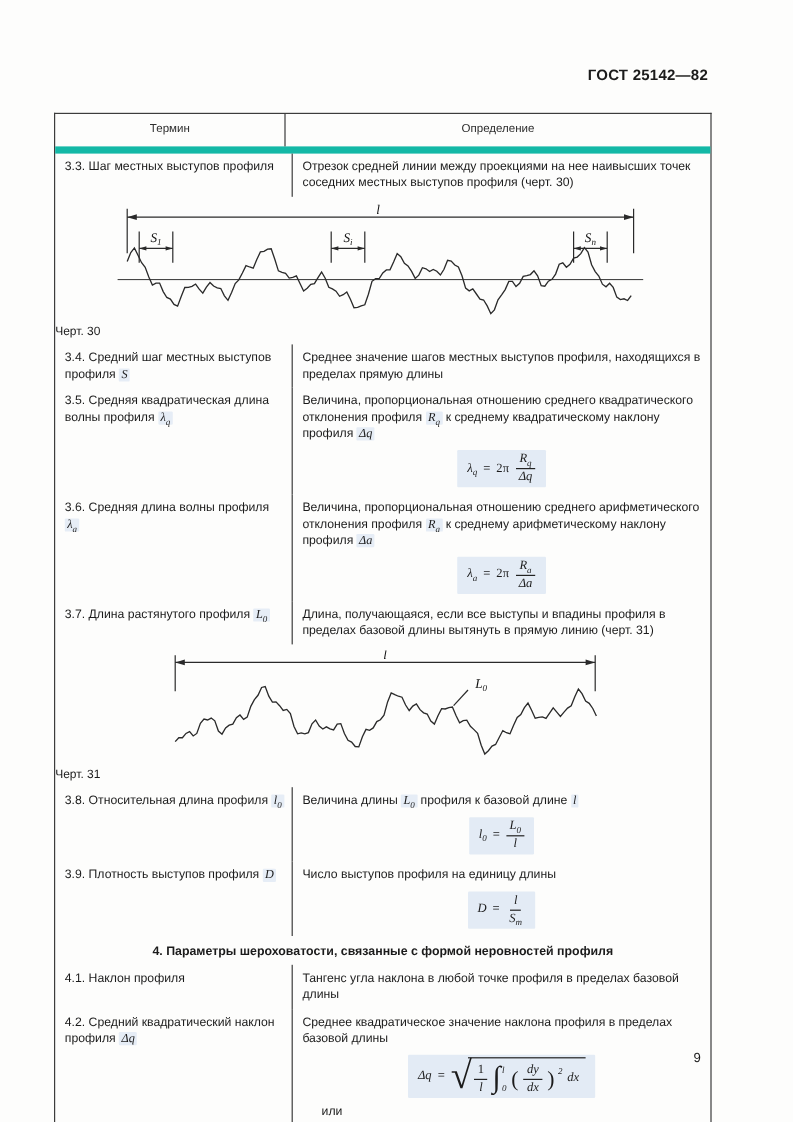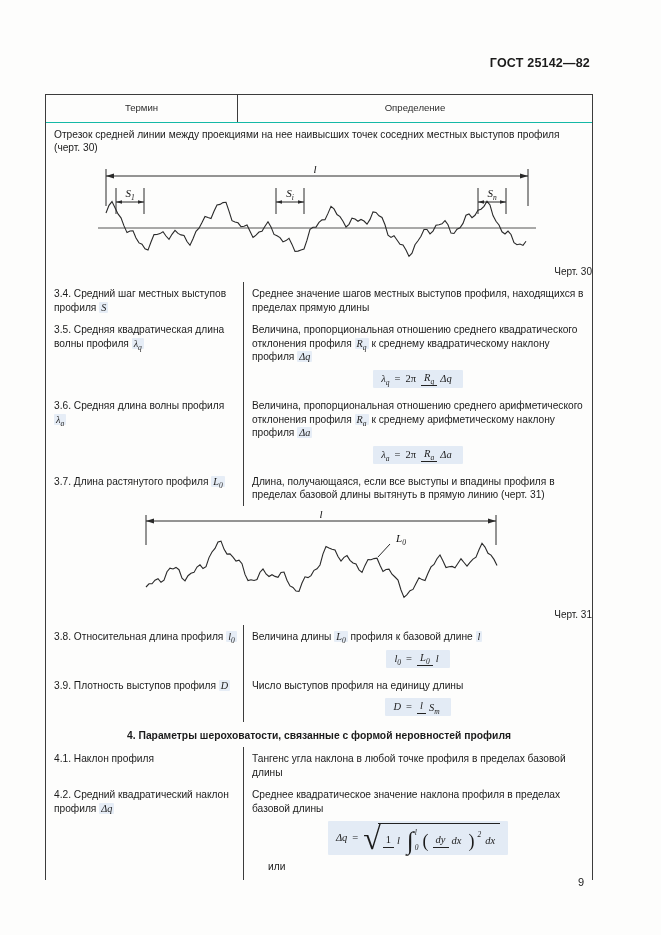--- a/index.html
+++ b/index.html
@@ -11,32 +11,32 @@
   .doc-header{position:absolute;top:56px;right:71px;font-size:12.5px;font-weight:700;letter-spacing:.2px}
   .gost-table{
     position:absolute;left:45px;top:94px;width:546px;
     border:1px solid #3c3c3c;border-bottom:0;
     font-size:10.2px;line-height:1.33;
   }
   .row{display:flex;align-items:stretch}
   .cell{padding:5px 8px 4px}
   .cell.term{flex:0 0 183px;width:183px;border-right:1px solid #3c3c3c;padding-right:6px}
   .cell.def{flex:1;min-width:0}
-  .thead{border-bottom:1px solid #14b8a6}
+  .thead{border-bottom:6px solid #14b8a6}
   .thead .cell{display:flex;align-items:center;justify-content:center;text-align:center;padding:7px 4px;font-size:9.6px;color:#2e2e2e}
   i{font-family:"Liberation Serif",serif}
   sub{font-size:7.5px;line-height:0;font-family:"Liberation Serif",serif;font-style:italic}
   .msym{background:rgba(173,198,230,.28);padding:0 2px;border-radius:1px;white-space:nowrap}
   .figure-row{display:block;padding:5px 0 1px;text-align:center}
   .figure-row svg{display:block;margin:0 auto}
-  .fig-caption{text-align:right;font-size:10px;margin:1px 0 3px}
+  .fig-caption{text-align:left;font-size:10px;margin:1px 0 3px}
   .section-row{display:block;text-align:center;font-weight:700;padding:7px 6px 4px;font-size:10.3px}
   .formula{display:flex;justify-content:center;align-items:center;margin:6px 0 2px;font-family:"Liberation Serif",serif;font-size:10.5px}
   .tintbox{background:rgba(173,198,230,.32);padding:2px 8px;display:inline-flex;align-items:center;gap:5px;border-radius:1px}
-  .frac{display:inline-flex;align-items:center;line-height:1.15}
+  .frac{display:inline-flex;flex-direction:column;align-items:center;line-height:1.15}
   .frac .num{border-bottom:1px solid #222;padding:0 3px 1px}
   .frac .den{padding:1px 3px 0}
   .sqrt{display:inline-flex;align-items:flex-start}
   .rad{font-size:32px;line-height:30px;margin-right:-3px;font-family:"Liberation Serif",serif}
   .inner{border-top:1px solid #222;padding:4px 5px 0;display:inline-flex;align-items:center;gap:4px}
   .int{display:inline-flex;align-items:center;gap:1px}
   .int .glyph{font-size:25px;line-height:24px;font-family:"Liberation Serif",serif}
   .int .limits{display:inline-flex;flex-direction:column;justify-content:space-between;height:25px;font-size:7.5px;font-style:italic}
   .paren{font-size:18px;line-height:16px}
   .pow{font-size:7.5px;align-self:flex-start;margin-top:2px;margin-left:-1px;font-style:italic}
@@ -50,20 +50,23 @@
 <div class="doc-header">ГОСТ 25142—82</div>
 
 <div class="gost-table">
 
   <div class="row thead">
     <div class="cell term">Термин</div>
     <div class="cell def">Определение</div>
   </div>
 
   <div class="row">
+    <div class="cell term">
+      <span>3.3. Шаг местных выступов профиля</span>
+    </div>
     <div class="cell def">
       <span>Отрезок средней линии между проекциями на нее наивысших точек соседних местных выступов профиля (черт. 30)</span>
     </div>
   </div>
 
   <div class="figure-row">
     <svg width="470" height="100" viewBox="0 0 470 100">
       <g stroke="#2a2a2a" stroke-width="1" fill="none">
         <line x1="22" y1="5" x2="22" y2="42"></line>
         <line x1="444" y1="5" x2="444" y2="42"></line>

